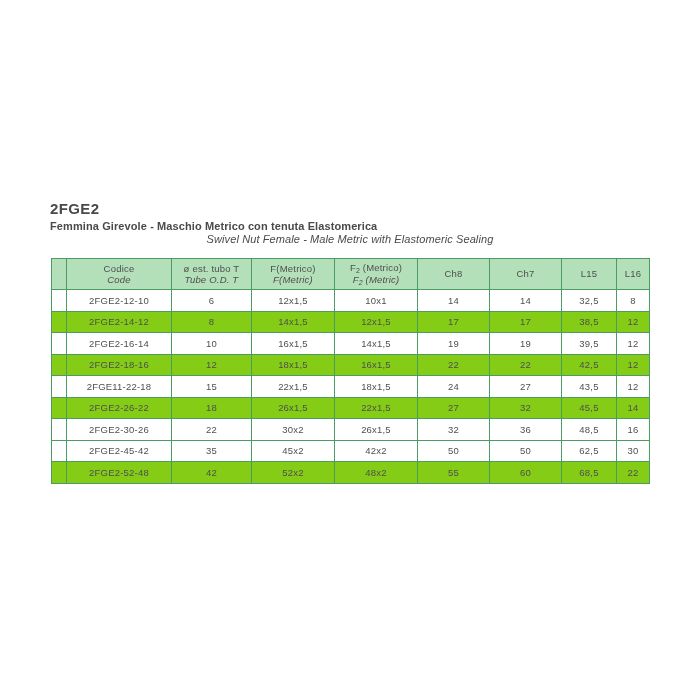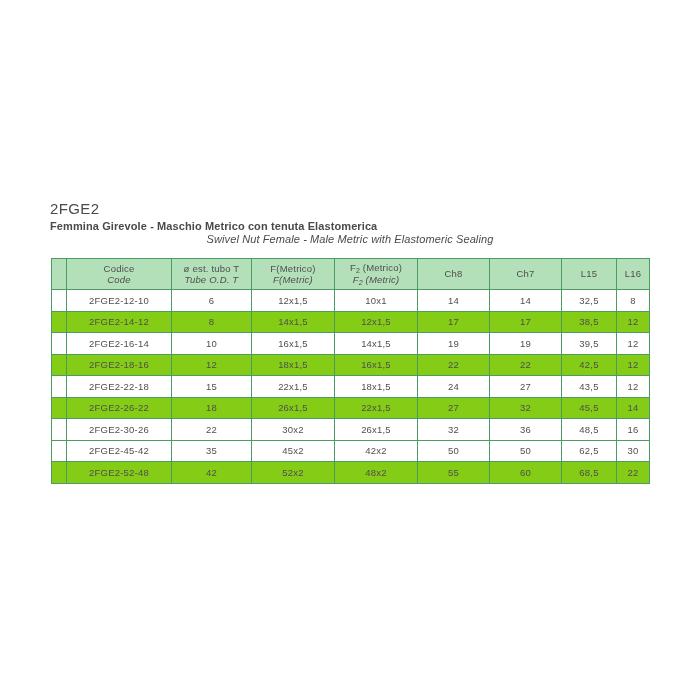--- a/index.html
+++ b/index.html
@@ -23,21 +23,21 @@
 
   
   .title-block {
     position: absolute;
     left: 50px;
     top: 200px;
     width: 600px;
   }
   .product-title {
     font-size: 15px;
-    font-weight: 400;
+    font-weight: 700;
     letter-spacing: 0.4px;
     color: #4a4a4a;
     line-height: 18px;
     margin: 0 0 2px 0;
   }
   .subtitle-it {
     font-size: 11px;
     font-weight: 700;
     color: #4a4a4a;
     letter-spacing: 0.1px;
@@ -243,21 +243,21 @@
             <td>12</td>
             <td>18x1,5</td>
             <td>16x1,5</td>
             <td>22</td>
             <td>22</td>
             <td>42,5</td>
             <td>12</td>
           </tr>
           <tr class="data-row">
             <td class="spacer-cell"></td>
-            <td class="code-cell">2FGE2-22-18</td>
+            <td class="code-cell">2FGE11-22-18</td>
             <td>15</td>
             <td>22x1,5</td>
             <td>18x1,5</td>
             <td>24</td>
             <td>27</td>
             <td>43,5</td>
             <td>12</td>
           </tr>
           <tr class="data-row shaded">
             <td class="spacer-cell"></td>

